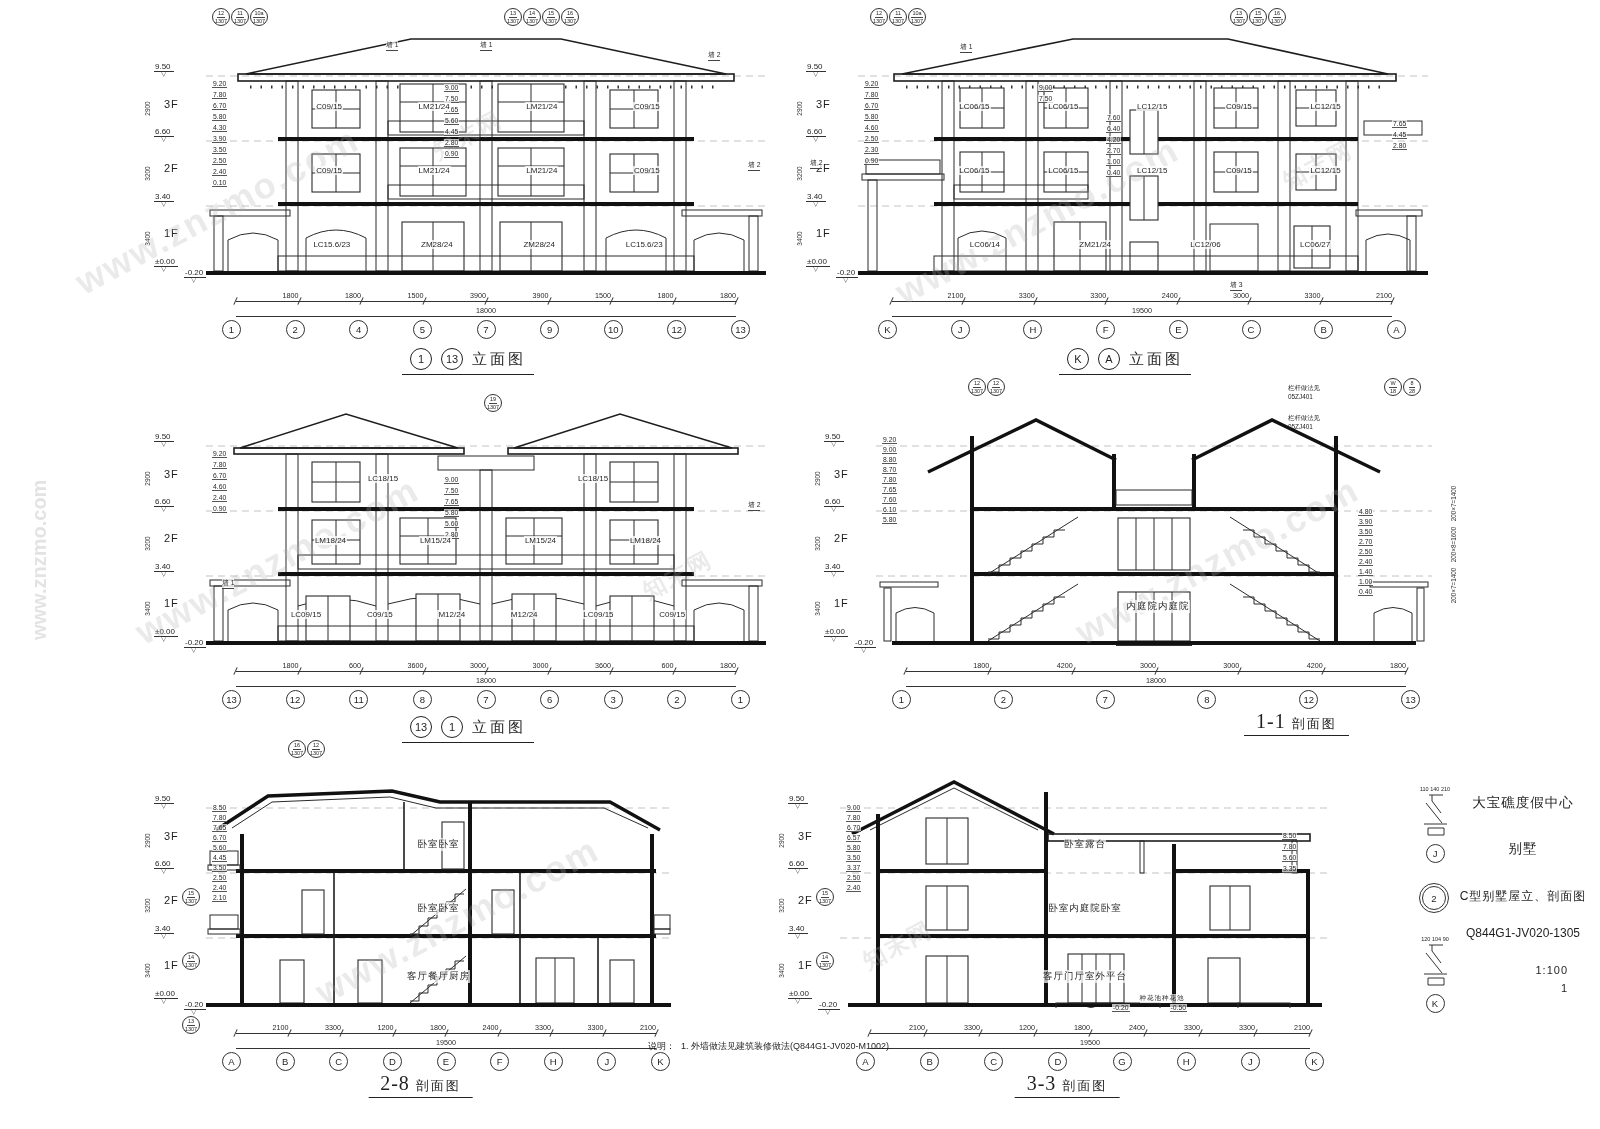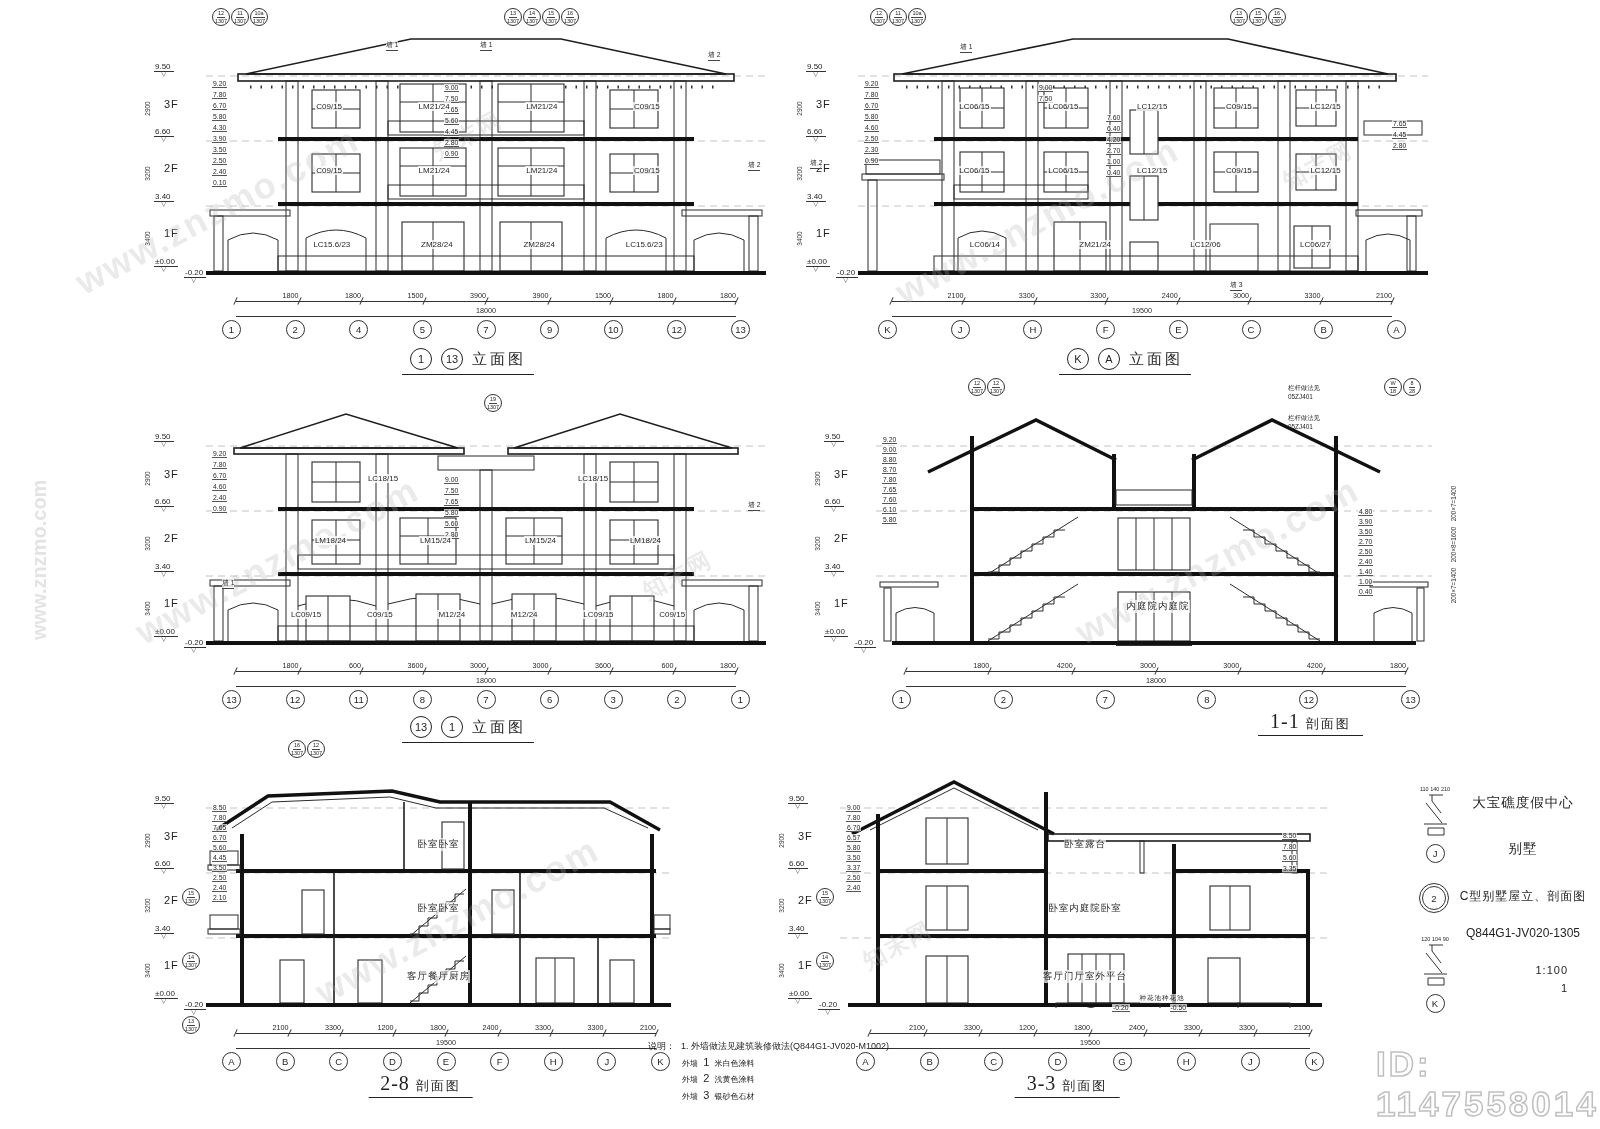--- a/index.html
+++ b/index.html
@@ -743,21 +743,21 @@
     <div class="totalrow" style="left:88px;top:296px;width:500px">18000</div>
     <div class="axrow" style="left:74px;top:310px;width:528px">
         <span class="ax">1</span>
         <span class="ax">2</span>
         <span class="ax">7</span>
         <span class="ax">8</span>
         <span class="ax">12</span>
         <span class="ax">13</span>
       </div>
 
-    <div class="stitle" style="left:440px;top:330px">
+    <div class="stitle" style="left:426px;top:330px">
       <b>1-1</b>
         <span>剖面图</span>
     </div>
   </section>
 
   <section class="panel" style="left:148px;top:742px;width:545px;height:345px">
     <div class="cal" style="left:140px;top:-2px">
 
     <span class="co">
           <b>16</b>
@@ -1030,26 +1030,20 @@
       </div>
 
     <div class="stitle" style="left:50%;top:330px;transform:translateX(-50%)">
       <b>3-3</b>
         <span>剖面图</span>
     </div>
   </section>
 
   <div class="notes" style="left:648px;top:1040px">
     <div class="nline"><span>说明：</span><span style="margin-left:6px">1.  外墙做法见建筑装修做法(Q844G1-JV020-M1002).</span></div>
-    <div class="nitem">
-
-    <span class="nrow"><span>外墙</span> <b>1</b> <span>米白色涂料</span></span>
-        <span class="nrow"><span>外墙</span> <b>2</b> <span>浅黄色涂料</span></span>
-        <span class="nrow"><span>外墙</span> <b>3</b> <span>银砂色石材</span></span>
-      </div>
   </div>
 
   <aside class="tb">
     <div class="dtl" style="left:14px;top:28px">
       <span class="ddim">110 140 210</span>
       <svg width="40" height="46" viewBox="0 0 40 46">
         <path d="M14 3h14M17 3v6l9 12M11 11l16 20M9 32h23M13 36h16v7h-16z" stroke="#333" fill="none" stroke-width="1"></path>
       </svg>
       <span class="ax">J</span>
     </div>
@@ -1062,15 +1056,14 @@
       <span class="ax">K</span>
     </div>
     <div class="tbtxt" style="top:36px;font-size:13.5px">大宝礁度假中心</div>
     <div class="tbtxt" style="top:82px;font-size:13.5px">别墅</div>
     <div class="tbtxt" style="top:130px;font-size:12px">C型别墅屋立、剖面图</div>
     <div class="tbtxt" style="top:168px;font-size:12px;letter-spacing:0">Q844G1-JV020-1305</div>
     <div class="tbtxt" style="top:206px;left:90px;width:80px;text-align:right;font-size:11px">1:100</div>
     <div class="tbtxt" style="top:224px;left:90px;width:80px;text-align:right;font-size:11px">1</div>
   </aside>
 
-  <div class="idtext" style="left:1376px;top:1044px">ID: 1147558014</div>
 
 </div>
 
 </body></html>

